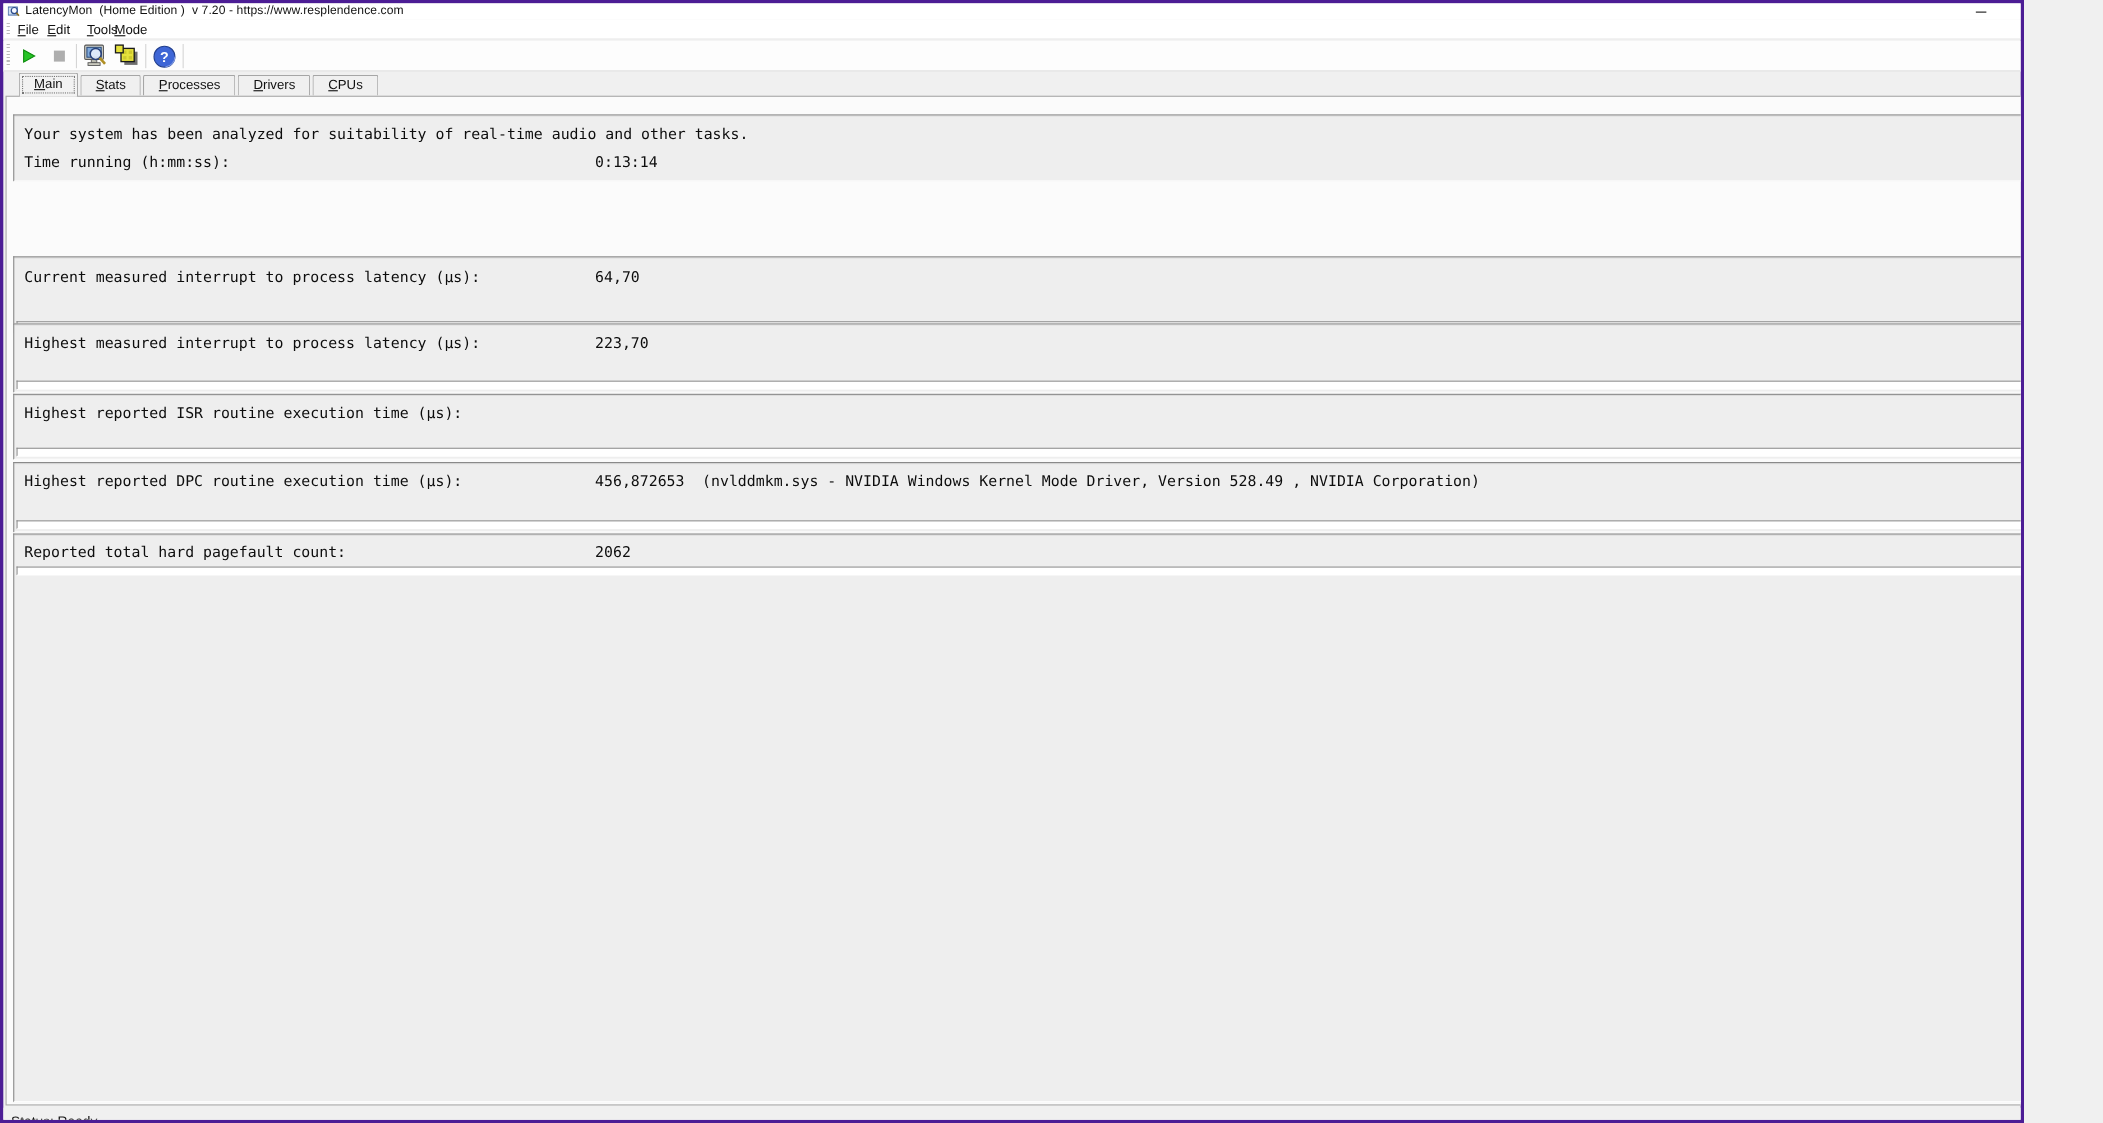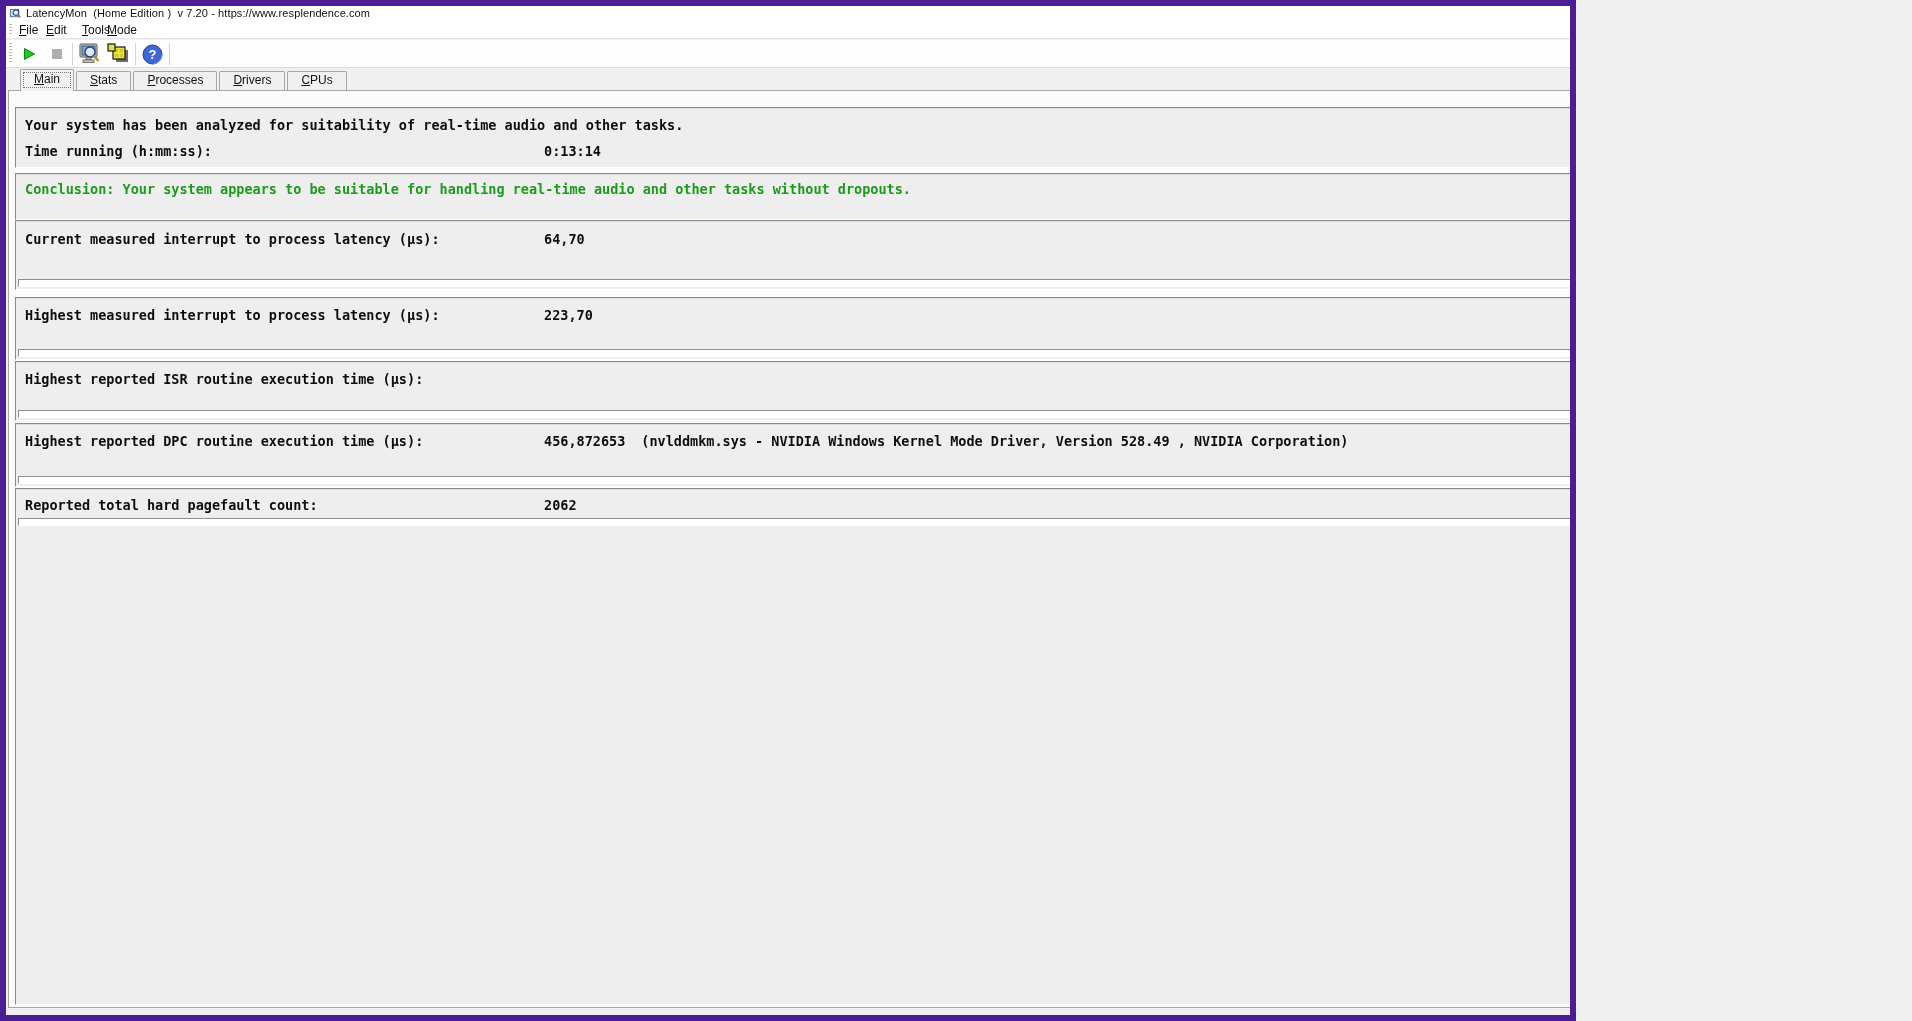--- a/index.html
+++ b/index.html
@@ -1,21 +1,21 @@
 <!DOCTYPE html>
 <html><head>
 <meta charset="utf-8">
 <style>
   * { box-sizing: border-box; margin: 0; padding: 0; }
   html,body { width: 1912px; height: 1021px; overflow: hidden; }
   body { font-family: "Liberation Sans", sans-serif; background: #f0f0f0; }
 
   .window {
-    position: relative; width: 1576px; height: 1021px;
-    background: #f0f0f0; border: 6px solid #4c1d95; overflow: hidden;
+    position: relative; width: 1840px; height: 1021px;
+    background: #f0f0f0; border: 3px solid #4c1d95; overflow: hidden;
   }
 
   
   .titlebar { position: absolute; left: 0; top: 0; right: 0; height: 15px; background: #ffffff; }
   .appicon { position: absolute; left: 4px; top: 2px; width: 11px; height: 11px; }
   .title-text {
     position: absolute; left: 20px; top: 1px; font-size: 11px; color: #111;
     white-space: pre; letter-spacing: 0.1px;
   }
   .winbtn { position: absolute; top: 0; width: 30px; height: 15px; display: flex; align-items: center; justify-content: center; background: transparent; border: 0; }
@@ -48,31 +48,31 @@
   .tab span::first-letter { text-decoration: underline; }
   .tab.selected { height: 22px; line-height: 19px; background: #f2f2f2; z-index: 3; margin-bottom: -1px;
     outline: 1px dotted #767676; outline-offset: -4px; }
 
   
   .tabpage { position: absolute; left: 2px; top: 84px; width: 1908px; height: 918px;
     background: #fbfbfb; border: 1px solid #a6a6a6; border-top: 1px solid #a6a6a6; z-index: 2; }
 
   .panel { position: absolute; left: 6px; width: 1896px; background: #eeeeee;
     border: 1px solid; border-color: #8a8a8a #fdfdfd #fdfdfd #8a8a8a;
-    box-shadow: inset 0 1px 0 rgba(0,0,0,0.07); font-weight: bold; }
+    box-shadow: inset 0 1px 0 rgba(0,0,0,0.07); }
 
   .mono { font-family: "DejaVu Sans Mono", monospace; font-size: 13.5px; color: #0d0d0d; white-space: pre; }
   .lbl  { position: absolute; left: 9px; }
   .val  { position: absolute; left: 480px; margin-left: 48px; }
   .detail { margin-left: 16px; }
   .green { color: #1b9b1b; }
 
   .p-info { top: 16px; height: 61px; }
   .p-conc { top: 82px; height: 47px; }
-  .p-m0 { top: 129px; height: 70px; }
+  .p-m0 { top: 145px; height: 70px; }
   .p-m1 { top: 206px; height: 63px; }
   .p-m2 { top: 270px; height: 60px; }
   .p-m3 { top: 332px; height: 64px; }
   .p-m4 { top: 397px; height: 517px; }
 
   .pbar { position: absolute; left: 2px; right: 2px; height: 8px; background: #ffffff;
     border: 1px solid; border-color: #8e8e8e #ffffff #ffffff #8e8e8e; }
   .pbar.bottom { bottom: 2px; }
   .pbar.attop { top: 29px; }
 
@@ -173,23 +173,20 @@
   </div>
 
   <div class="tabpage">
 
     <div class="panel p-info">
       <div class="mono lbl" style="top:9px">Your system has been analyzed for suitability of real-time audio and other tasks.</div>
       <div class="mono lbl" style="top:35px">Time running (h:mm:ss):</div>
       <div class="mono val" style="top:35px">0:13:14</div>
     </div>
 
-    <div class="panel p-conc">
-      <div class="mono lbl green" style="top:7px">Conclusion: Your system appears to be suitable for handling real-time audio and other tasks without dropouts.</div>
-    </div>
 
     <div class="panel p-m0">
       <div class="mono lbl" style="top:10px">Current measured interrupt to process latency (µs):</div>
       <div class="mono val" style="top:10px">64,70</div>
       <div class="pbar bottom"></div>
     </div>
 
     <div class="panel p-m1">
       <div class="mono lbl" style="top:9px">Highest measured interrupt to process latency (µs):</div>
       <div class="mono val" style="top:9px">223,70</div>

